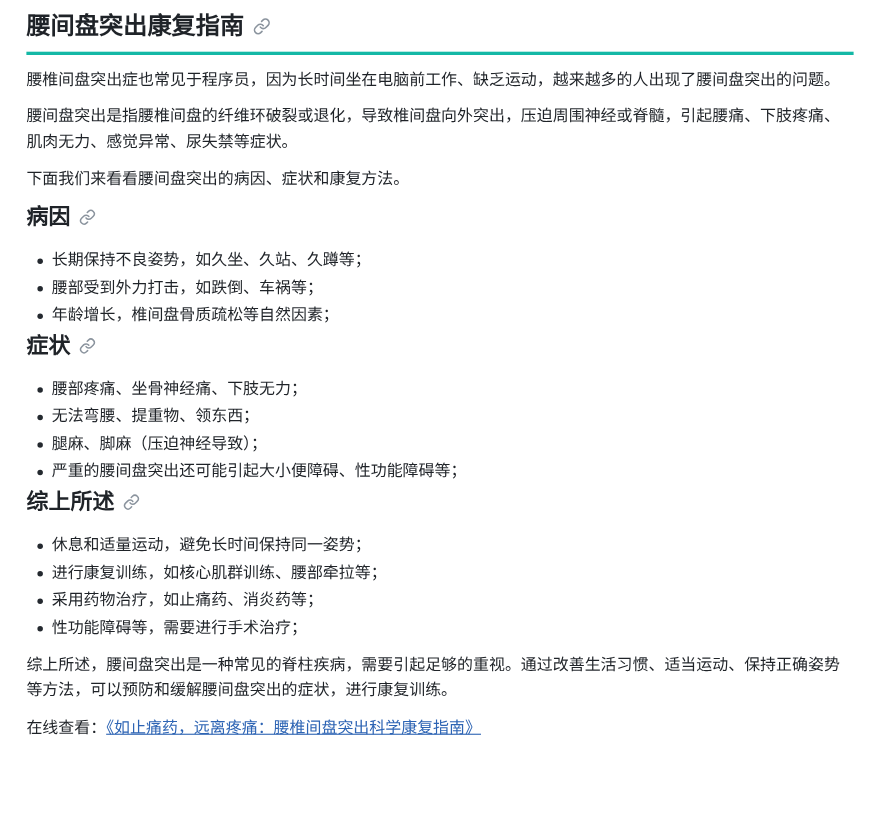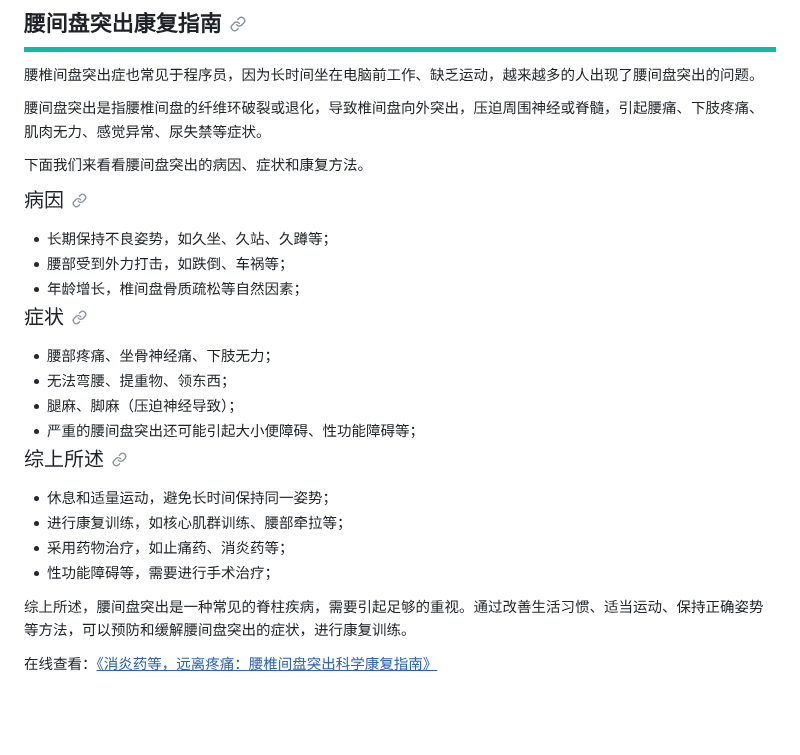--- a/index.html
+++ b/index.html
@@ -20,27 +20,27 @@
     box-sizing: border-box;
     width: 800px;
     padding: 10px 24px 20px 24px;
   }
   h1.page-title {
     font-size: 22px;
     line-height: 28px;
     font-weight: 700;
     margin: 0 0 12px 0;
     padding-bottom: 9px;
-    border-bottom: 5px solid #14b8a6;
+    border-bottom: 3px solid #14b8a6;
     color: #1f2328;
   }
   h2.section-heading {
     font-size: 20px;
     line-height: 25px;
-    font-weight: 400;
+    font-weight: 700;
     margin: 3px 0 10px 0;
     color: #1f2328;
   }
   p { margin: 10px 0; }
   ul.bullet-list {
     margin: 14px 0 0 0;
     padding: 0;
     list-style: none;
   }
   ul.bullet-list li {
@@ -125,16 +125,16 @@
   <ul class="bullet-list">
     <li>休息和适量运动，避免长时间保持同一姿势；</li>
     <li>进行康复训练，如核心肌群训练、腰部牵拉等；</li>
     <li>采用药物治疗，如止痛药、消炎药等；</li>
     <li>性功能障碍等，需要进行手术治疗；</li>
   </ul>
 
   <p>综上所述，腰间盘突出是一种常见的脊柱疾病，需要引起足够的重视。通过改善生活习惯、适当运动、保持正确姿势等方法，可以预防和缓解腰间盘突出的症状，进行康复训练。</p>
 
   <p class="footer-line">
-    <span>在线查看：</span><a class="doc-link">《消炎药等，远离疼痛：腰椎间盘突出科学康复指南》</a>
+    <span>在线查看：</span><a class="doc-link">《如止痛药，远离疼痛：腰椎间盘突出科学康复指南》</a>
   </p>
 
 </div>
 
 </body></html>

